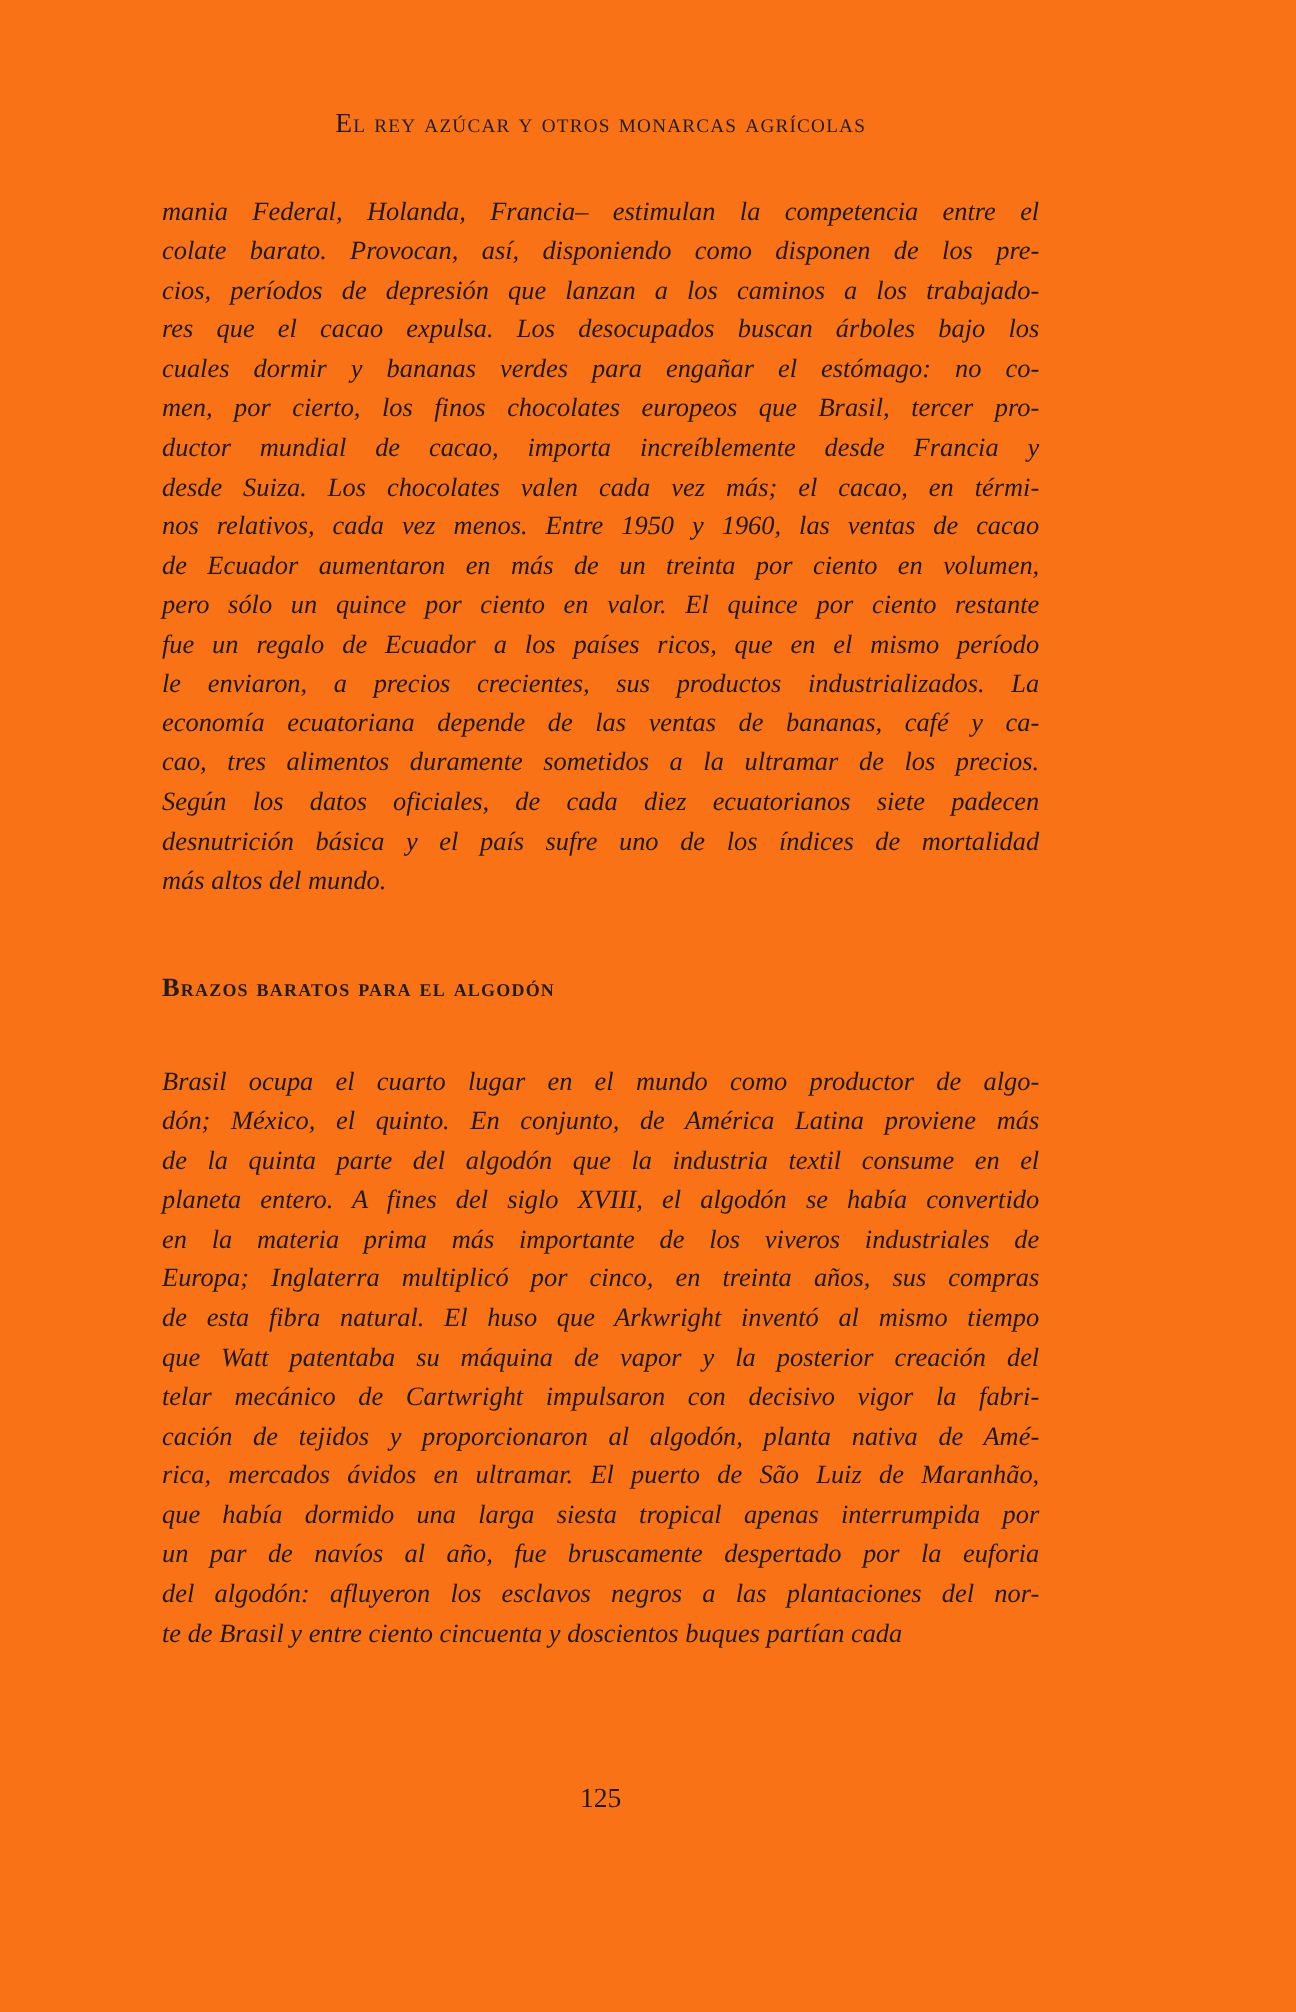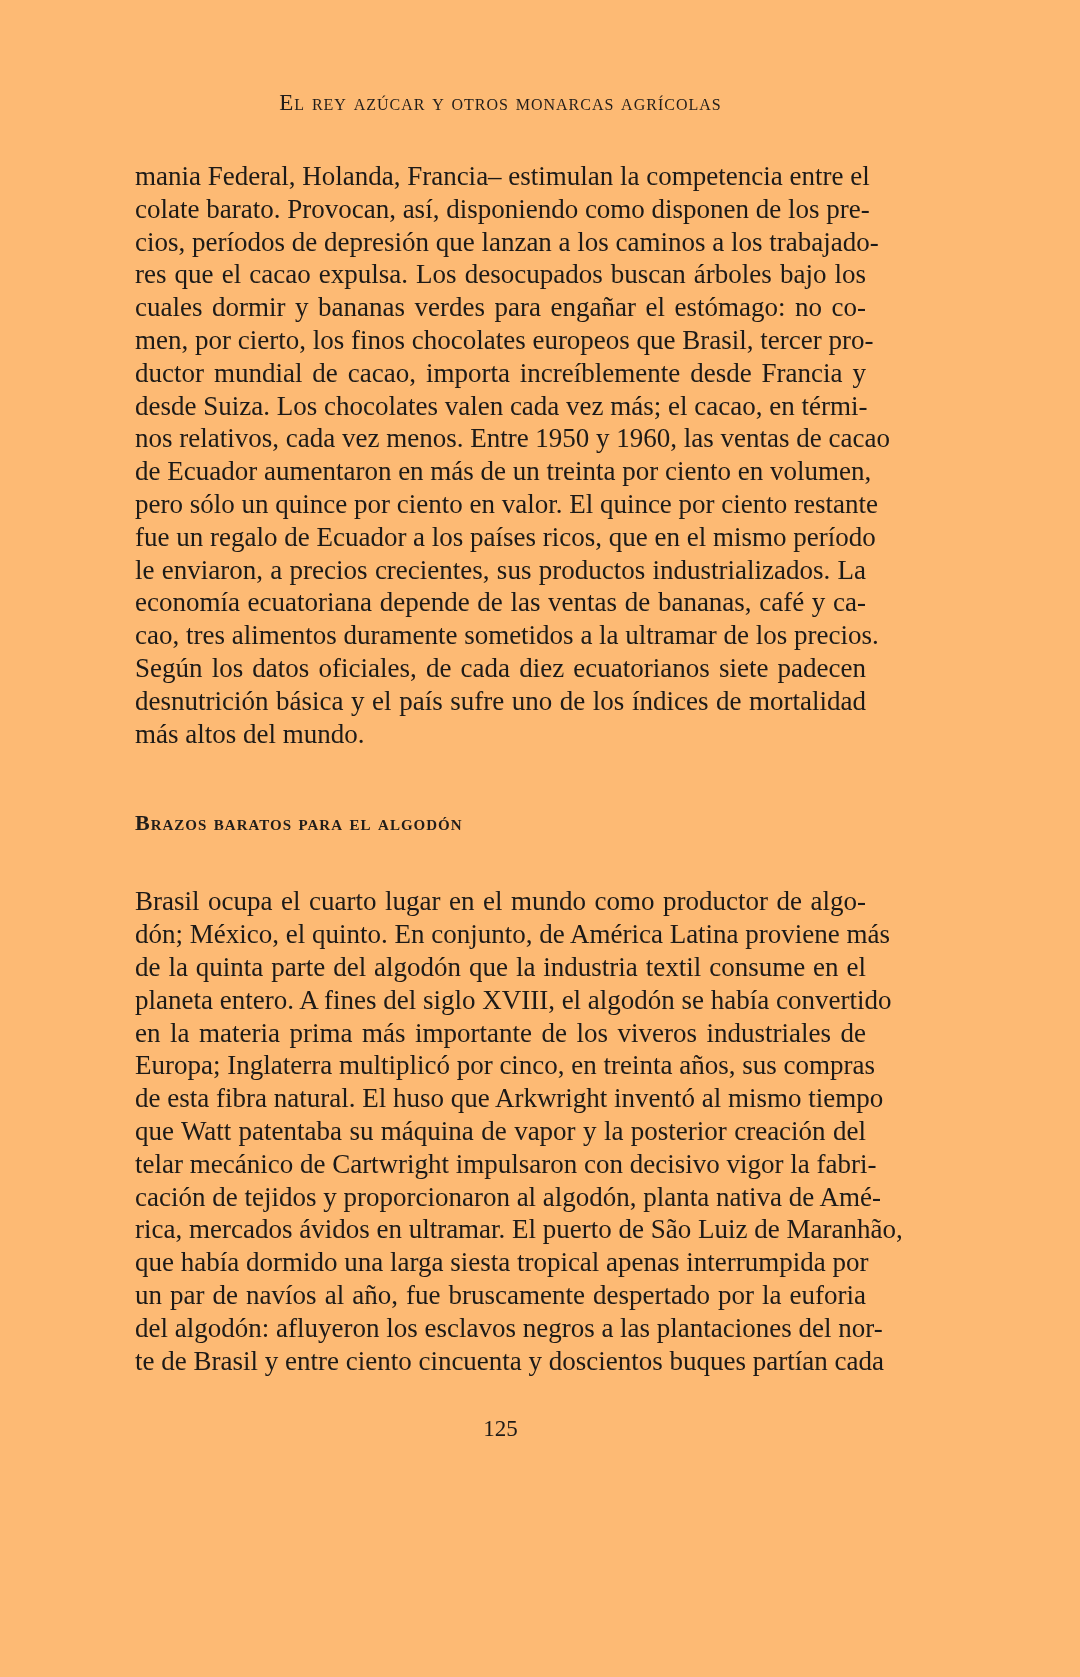--- a/index.html
+++ b/index.html
@@ -11,21 +11,21 @@
     width: 1080px;
     height: 1677px;
     position: relative;
     overflow: hidden;
     font-family: "Liberation Serif", "DejaVu Serif", serif;
     color: #1d1a17;
   }
   .page {
     position: absolute;
     inset: 0;
-    background: #fdba74;
+    background: #f97316;
   }
   .running-header {
     position: absolute;
     left: 135px;
     top: 90px;
     width: 731px;
     text-align: center;
     font-variant: small-caps;
     font-size: 23px;
     letter-spacing: 1px;
@@ -35,48 +35,49 @@
     position: absolute;
     left: 135px;
     top: 160px;
     width: 731px;
   }
   .para {
     margin: 0;
     padding: 0;
   }
   .line {
-    font-size: 27px;
+    font-size: 22px;
     line-height: 32.8px;
     height: 32.8px;
     white-space: nowrap;
     text-align: justify;
     text-align-last: justify;
     color: #1d1a17;
+    font-style: italic;
   }
   .para .line:last-child {
     text-align-last: left;
   }
   .section-heading {
     margin: 0;
     padding: 0;
     margin-top: 58px;
     margin-bottom: 47px;
     font-weight: bold;
     font-variant: small-caps;
     font-size: 22px;
     line-height: 30px;
     letter-spacing: 1px;
     text-align: left;
     color: #211d1a;
   }
   .page-number {
     position: absolute;
     left: 135px;
-    top: 1416px;
+    top: 1486px;
     width: 731px;
     text-align: center;
     font-size: 23px;
     color: #1d1a17;
   }
 </style>
 </head>
 <body>
 
 <div class="page">

